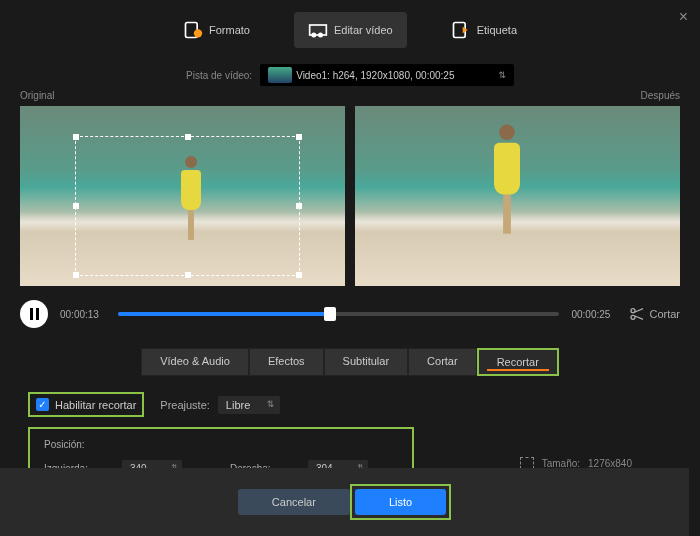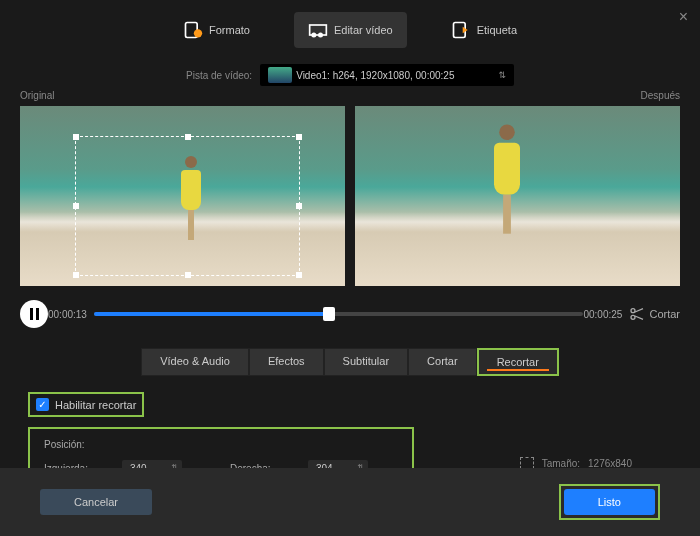--- a/index.html
+++ b/index.html
@@ -22,21 +22,21 @@
 .person{position:absolute;left:48%;top:28%;width:30px;height:90px}
 .person .head{width:12px;height:12px;background:#8b6a4a;border-radius:50%;margin:0 auto}
 .person .body{width:20px;height:40px;background:#e8d840;margin:2px auto 0;border-radius:4px 4px 8px 8px}
 .person .legs{width:6px;height:30px;background:#c4a878;margin:0 auto}
 .cropbox{position:absolute;left:55px;top:30px;width:225px;height:140px;border:1px dashed #fff}
 .handle{position:absolute;width:6px;height:6px;background:#fff}
 .h-tl{top:-3px;left:-3px}.h-tr{top:-3px;right:-3px}.h-bl{bottom:-3px;left:-3px}.h-br{bottom:-3px;right:-3px}
 .h-t{top:-3px;left:50%;margin-left:-3px}.h-b{bottom:-3px;left:50%;margin-left:-3px}
 .h-l{left:-3px;top:50%;margin-top:-3px}.h-r{right:-3px;top:50%;margin-top:-3px}
 .preview.after .person{left:42%;top:18%;transform:scale(1.3)}
-.controls{display:flex;align-items:center;gap:0;padding:14px 20px}
+.controls{display:flex;align-items:center;gap:12px;padding:14px 20px}
 .playbtn{width:28px;height:28px;border-radius:50%;background:#fff;display:flex;align-items:center;justify-content:center;cursor:pointer}
 .playbtn .bars{display:flex;gap:3px}
 .playbtn .bars span{width:3px;height:12px;background:#000}
 .time{font-size:10px;color:#aaa;min-width:46px}
 .slider{flex:1;height:4px;background:#444;position:relative;border-radius:2px}
 .slider .fill{position:absolute;left:0;top:0;bottom:0;width:48%;background:#1e7fff;border-radius:2px}
 .slider .knob{position:absolute;left:48%;top:-5px;width:12px;height:14px;background:#fff;border-radius:2px;margin-left:-6px}
 .cutbtn{display:flex;align-items:center;gap:4px;color:#aaa;cursor:pointer;font-size:11px}
 .tabs{display:flex;justify-content:center;gap:0;padding:6px 8px}
 .tab{padding:6px 18px;background:#333;color:#ccc;font-size:11px;cursor:pointer;border:1px solid #222}
@@ -51,21 +51,21 @@
 .preset .sel2::after{content:"⇅";position:absolute;right:6px;font-size:9px;color:#888}
 .posgrid{border:2px solid #8bc34a;padding:10px 14px;display:grid;grid-template-columns:60px 90px 60px 90px;gap:10px 18px;align-items:center;width:fit-content}
 .posgrid .lbl{color:#aaa;font-size:10px}
 .posgrid .fullrow{grid-column:1/5;color:#aaa;font-size:10px}
 .numin{background:#2a2a2a;padding:3px 18px 3px 8px;color:#ccc;position:relative;border-radius:2px;font-size:10px;width:60px}
 .numin::after{content:"⇅";position:absolute;right:4px;font-size:8px;color:#888}
 .sizeinfo{position:absolute;right:40px;color:#888;font-size:10px;display:flex;align-items:center;gap:8px}
 .sizeinfo .icon{width:14px;height:12px;border:1px dashed #888}
 .extend{display:flex;align-items:center;gap:6px;color:#aaa;font-size:10px;margin-top:4px}
 .extend .echk{width:12px;height:12px;border:1px solid #666;border-radius:2px}
-.footer{position:absolute;bottom:0;left:0;right:0;padding:16px 40px;background:#2a2a2a;display:flex;justify-content:space-between;align-items:center}
+.footer{position:absolute;bottom:0;left:0;right:11px;padding:16px 40px;background:#2a2a2a;display:flex;justify-content:center;align-items:center}
 .btn{padding:7px 34px;border-radius:3px;font-size:11px;cursor:pointer;border:none}
 .btn.cancel{background:#3a4a5a;color:#ccc}
 .btn.ok{background:#1e7fff;color:#fff}
 .btnwrap{border:2px solid #8bc34a;padding:3px}
 </style>
 </head>
 <body>
 
 <div class="topbar">
   <div class="toptab">
@@ -169,20 +169,24 @@
   <div class="tab">Cortar</div>
   <div class="tab active">Recortar</div>
 </div>
 
 <div class="panel">
   <div class="row">
     <div class="chk">
       <div class="chkbox">✓</div>
       <span>Habilitar recortar</span>
     </div>
+    <div class="preset">
+      <span>Preajuste:</span>
+      <div class="sel2">Libre</div>
+    </div>
   </div>
 
   <div style="position:relative">
     <div class="posgrid">
       <span class="fullrow">Posición:</span>
       <span class="lbl">Izquierda:</span>
       <div class="numin">340</div>
       <span class="lbl">Derecha:</span>
       <div class="numin">304</div>
       <span class="lbl">Arriba:</span>

